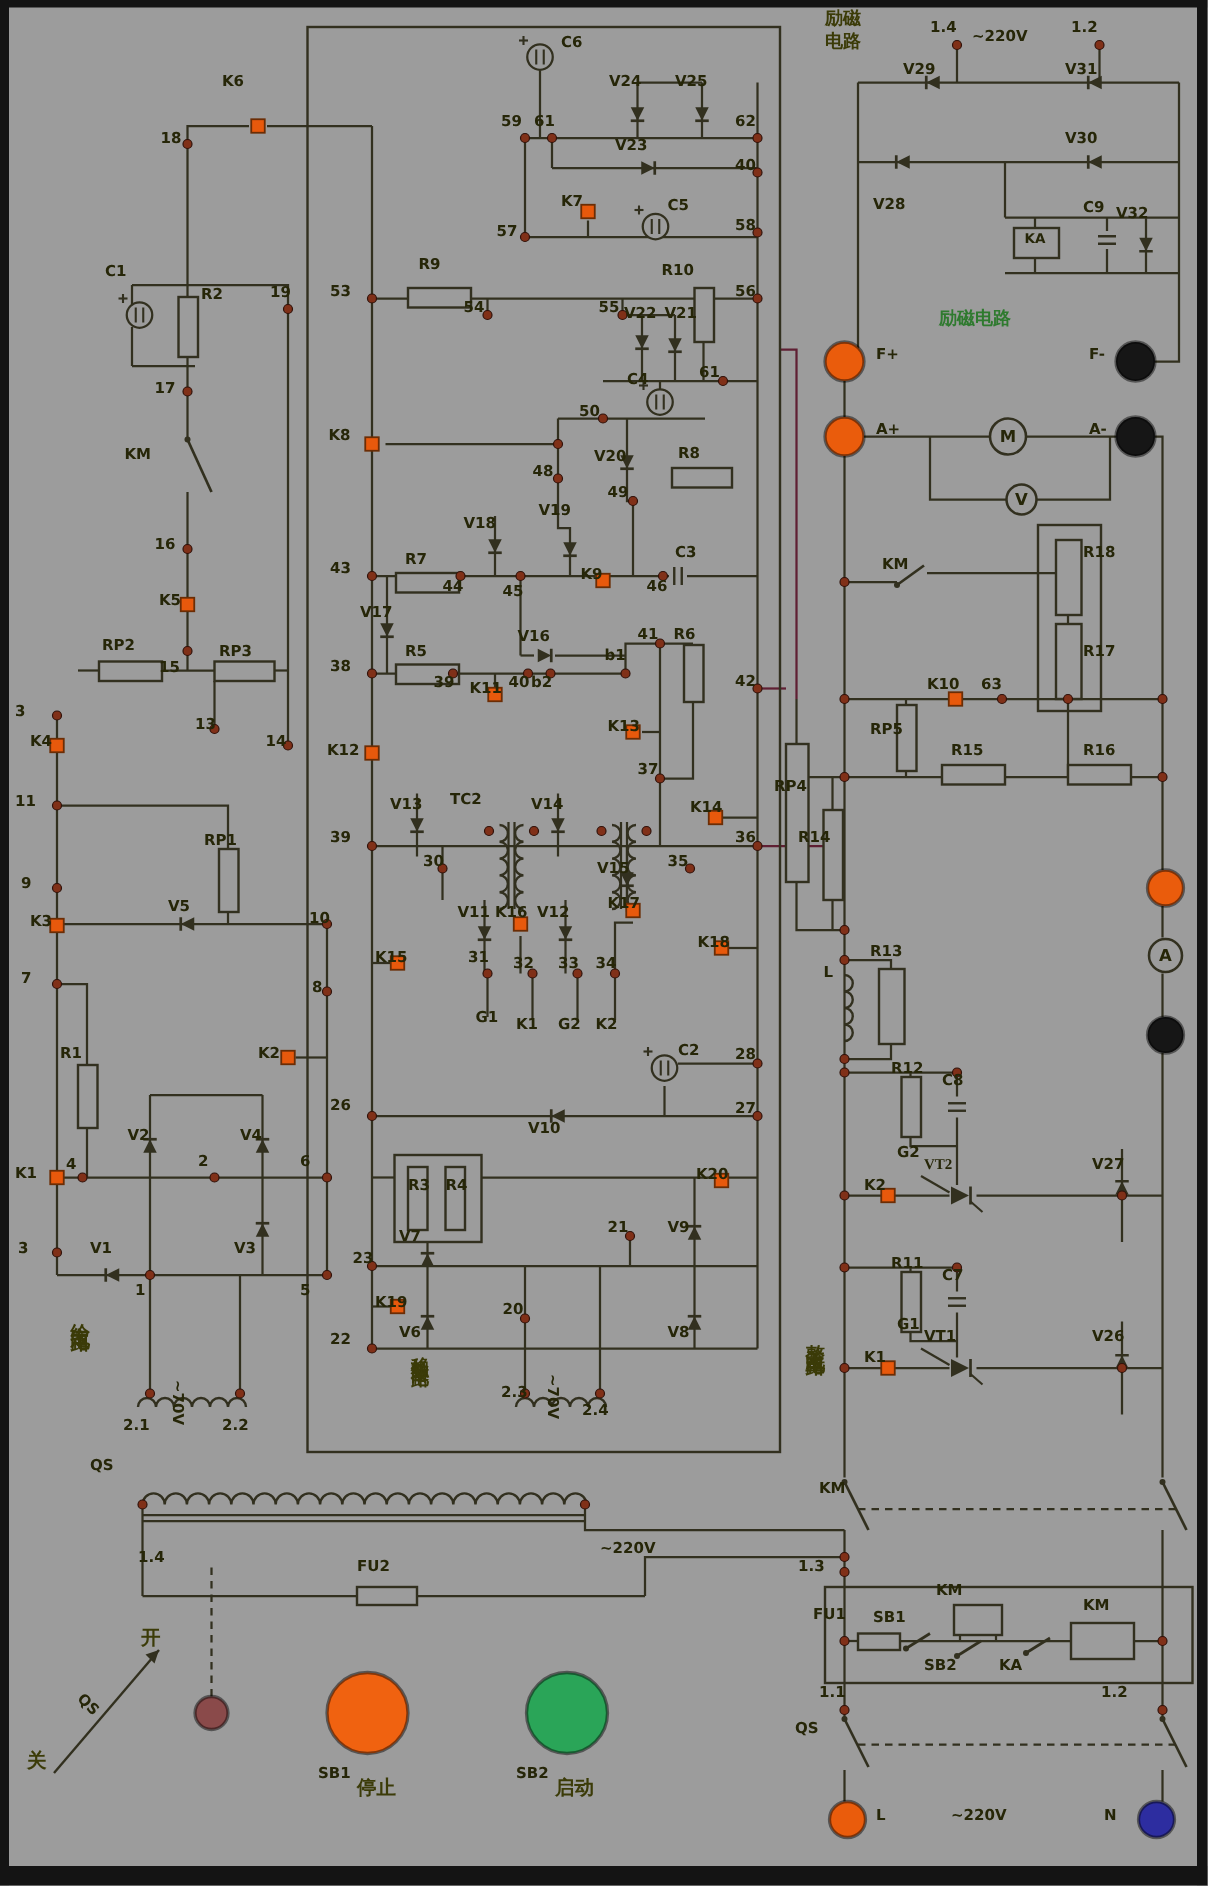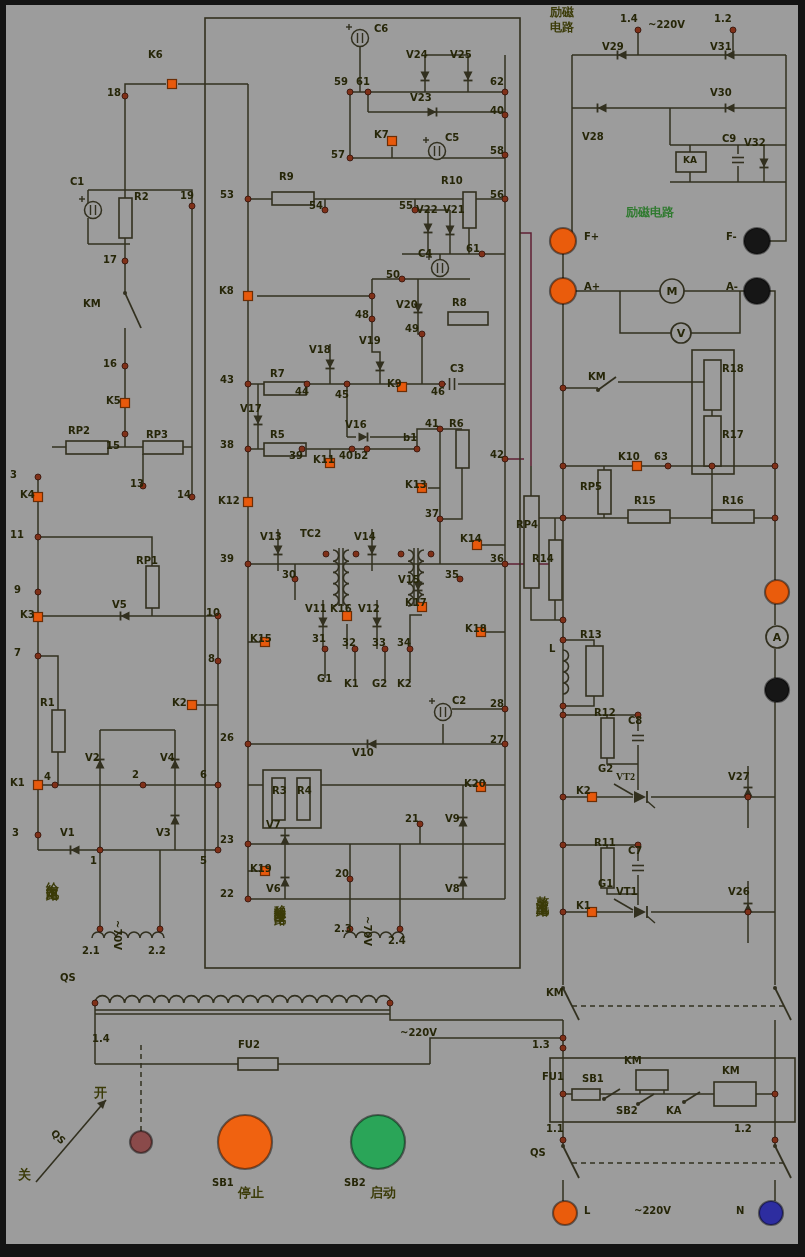--- a/index.html
+++ b/index.html
@@ -642,21 +642,21 @@
     <div class="lbl" style="left: 372px; top: 679px;">G2</div>
     <div class="lbl" style="left: 397px; top: 679px;">K2</div>
     <div class="lbl" style="left: 452px; top: 696px;">C2</div>
     <div class="lbl" style="left: 490px; top: 699px;">28</div>
     <div class="lbl" style="left: 220px; top: 733px;">26</div>
     <div class="lbl" style="left: 352px; top: 748px;">V10</div>
     <div class="lbl" style="left: 490px; top: 735px;">27</div>
     <div class="lbl" style="left: 272px; top: 786px;">R3</div>
     <div class="lbl" style="left: 297px; top: 786px;">R4</div>
     <div class="lbl" style="left: 464px; top: 779px;">K20</div>
-    <div class="lbl" style="left: 220px; top: 835px;">23</div>
+    <div class="lbl" style="left: 235px; top: 835px;">23</div>
     <div class="lbl" style="left: 266px; top: 820px;">V7</div>
     <div class="lbl" style="left: 405px; top: 814px;">21</div>
     <div class="lbl" style="left: 445px; top: 814px;">V9</div>
     <div class="lbl" style="left: 250px; top: 864px;">K19</div>
     <div class="lbl" style="left: 266px; top: 884px;">V6</div>
     <div class="lbl" style="left: 335px; top: 869px;">20</div>
     <div class="lbl" style="left: 445px; top: 884px;">V8</div>
     <div class="lbl" style="left: 220px; top: 889px;">22</div>
     <div class="lbl cn vert" style="left: 274px; top: 894px; font-size: 12px;">移相触发电路</div>
     <div class="lbl" style="left: 334px; top: 924px;">2.3</div>

